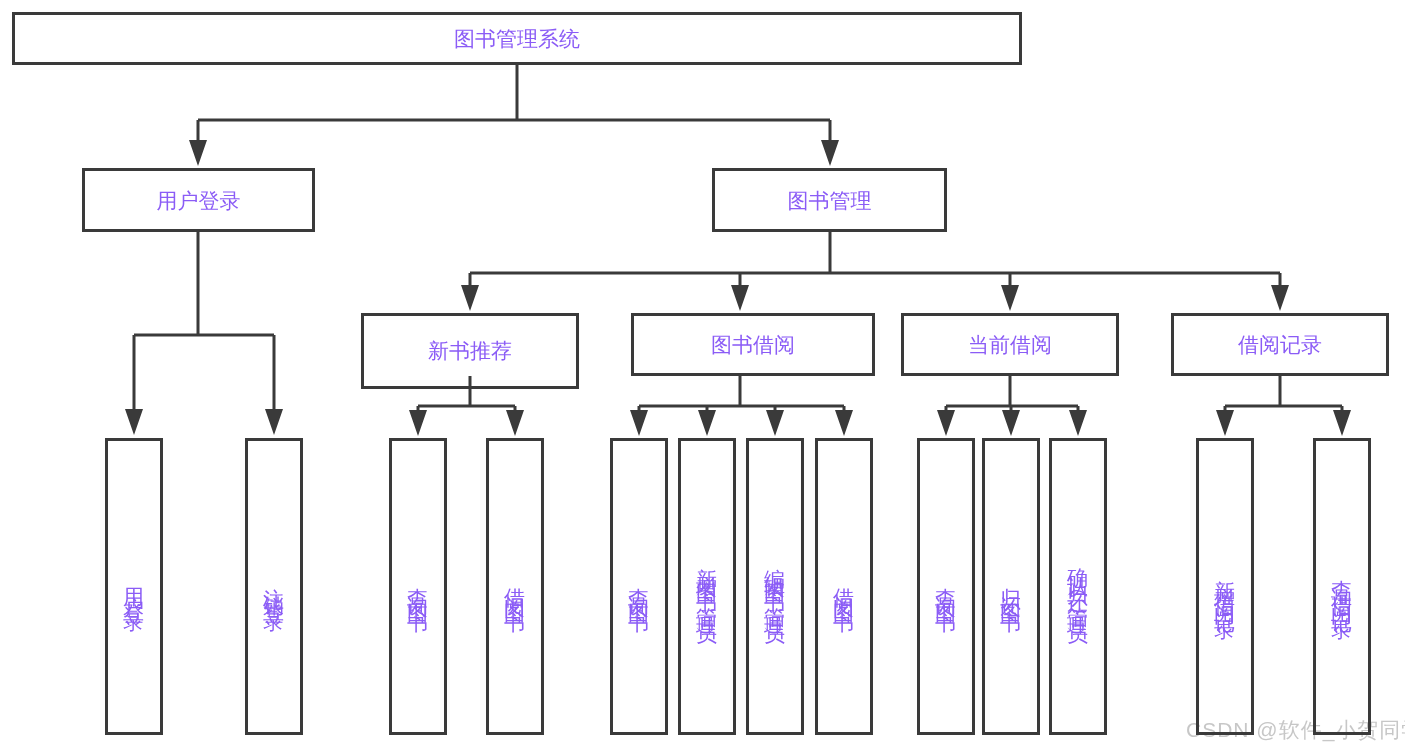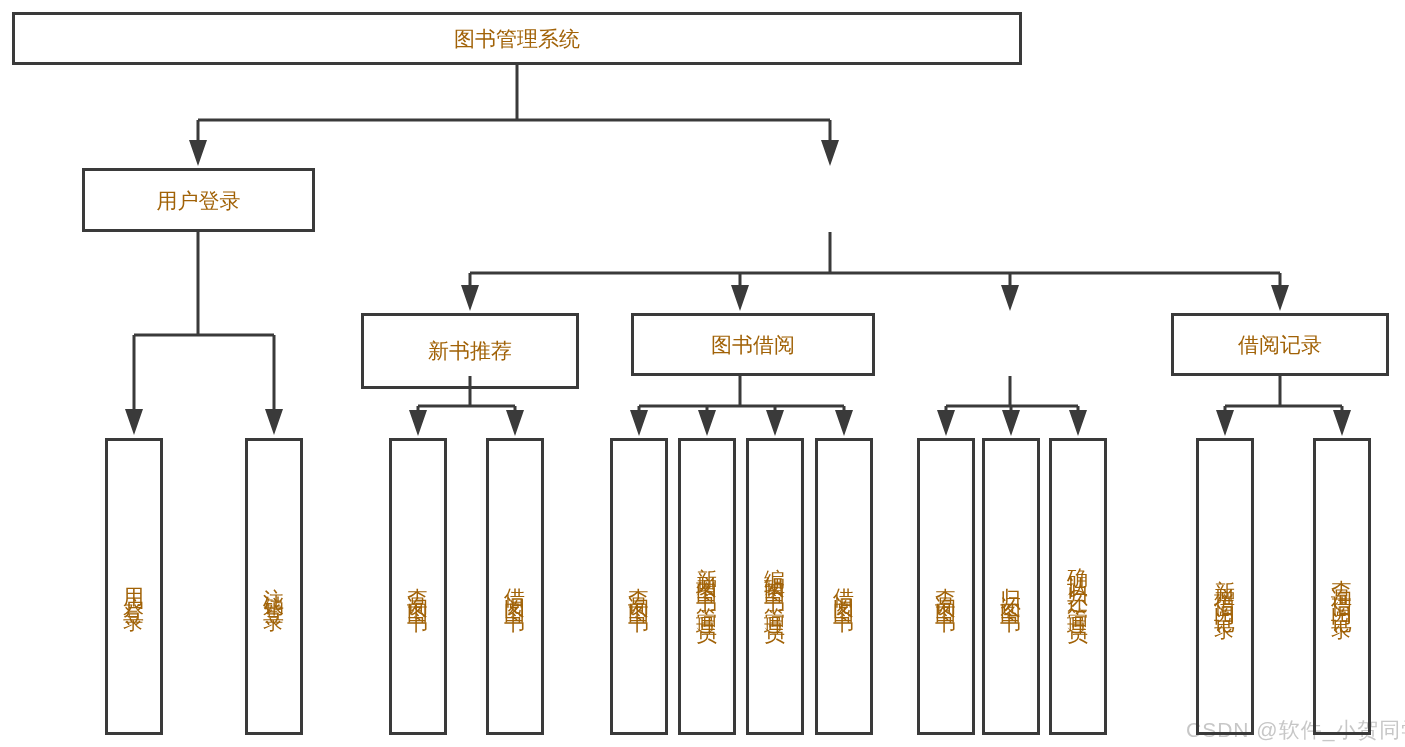--- a/index.html
+++ b/index.html
@@ -10,21 +10,21 @@
     font-family:"Liberation Sans","DejaVu Sans",sans-serif;
     overflow:hidden;
   }
   #connectors{position:absolute;left:0;top:0;z-index:0;}
   #connectors .shaft{stroke:#3a3a3a;stroke-width:3;fill:none;}
   #connectors .head{fill:#3a3a3a;stroke:none;}
   .box{
     position:absolute;box-sizing:border-box;
     border:3px solid #3a3a3a;background:transparent;
     display:flex;align-items:center;justify-content:center;
-    color:#a16207;font-size:21px;line-height:1;z-index:2;
+    color:#8b5cf6;font-size:21px;line-height:1;z-index:2;
     white-space:nowrap;
   }
   .leaf{
     writing-mode:vertical-rl;text-orientation:mixed;
     letter-spacing:8px;line-height:1;
   }
   #watermark{
     position:absolute;left:1186px;top:716px;z-index:1;
     font-size:21px;letter-spacing:1px;color:#c7c7c7;
     white-space:nowrap;
@@ -90,23 +90,25 @@
       M1069 410 H1087 L1078 436 Z
       M1216 410 H1234 L1225 436 Z
       M1333 410 H1351 L1342 436 Z"></path>
   </svg>
 
   <div id="watermark">CSDN @软件_小贺同学</div>
 
   <div class="box" style="left:12px;top:12px;width:1010px;height:53px;">图书管理系统</div>
 
   <div class="box" style="left:82px;top:168px;width:233px;height:64px;">用户登录</div>
+  <div class="box" style="left:712px;top:168px;width:235px;height:64px;">图书管理</div>
 
   <div class="box" style="left:361px;top:313px;width:218px;height:76px;font-family:Liberation Serif, serif;">新书推荐</div>
   <div class="box" style="left:631px;top:313px;width:244px;height:63px;">图书借阅</div>
+  <div class="box" style="left:901px;top:313px;width:218px;height:63px;">当前借阅</div>
   <div class="box" style="left:1171px;top:313px;width:218px;height:63px;">借阅记录</div>
 
   <div class="box leaf" style="left:105px;top:438px;width:58px;height:297px;">用户登录</div>
   <div class="box leaf" style="left:245px;top:438px;width:58px;height:297px;">注销登录</div>
 
   <div class="box leaf" style="left:389px;top:438px;width:58px;height:297px;">查询图书</div>
   <div class="box leaf" style="left:486px;top:438px;width:58px;height:297px;">借阅图书</div>
 
   <div class="box leaf" style="left:610px;top:438px;width:58px;height:297px;">查询图书</div>
   <div class="box leaf" style="left:678px;top:438px;width:58px;height:297px;">新增图书（管理员）</div>

